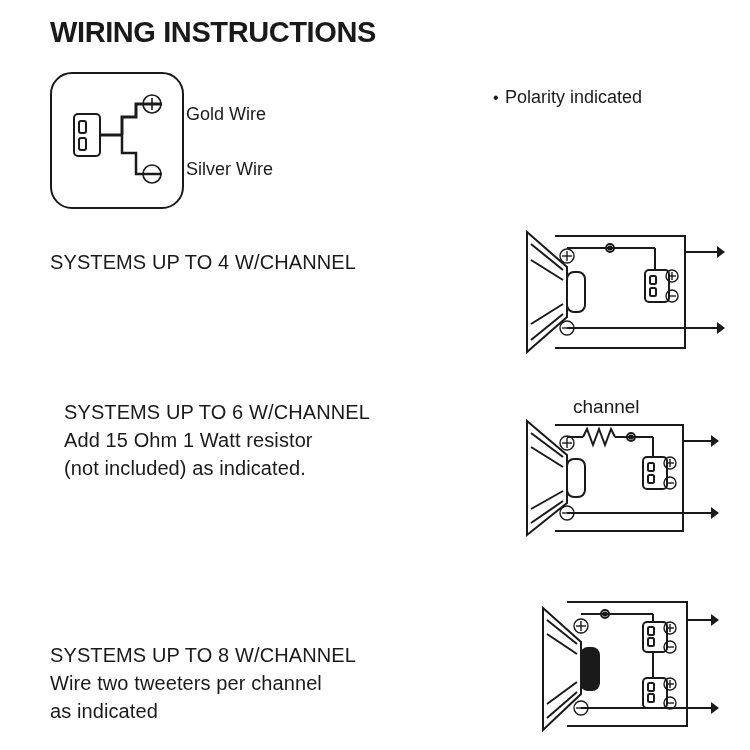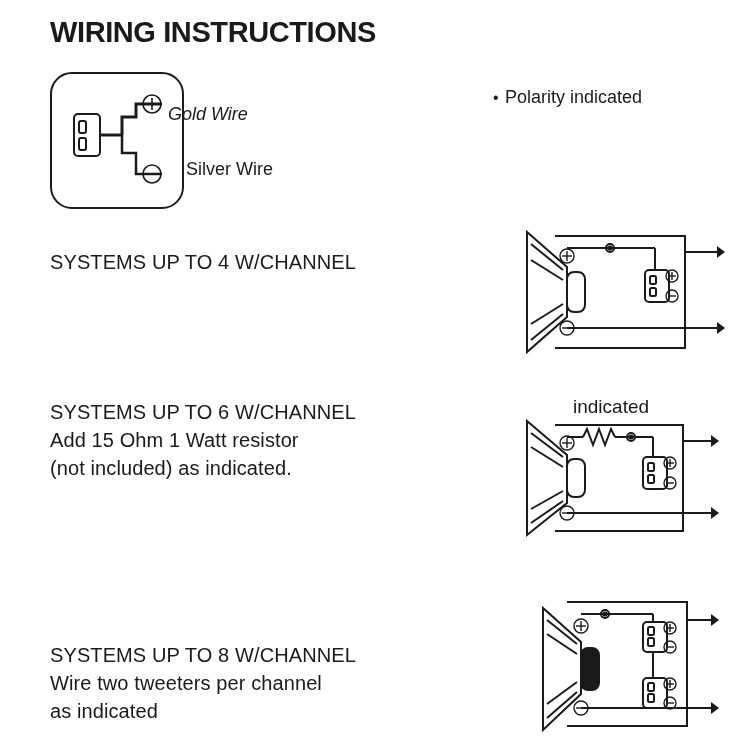--- a/index.html
+++ b/index.html
@@ -38,21 +38,21 @@
     height: 133px;
     border: 2px solid #1a1a1a;
     border-radius: 22px;
     background: #fff;
   }
   .key-label {
     position: absolute;
     font-size: 18px;
     font-family: "Liberation Sans", sans-serif;
   }
-  .key-label.gold { left: 168px; top: 104px; font-style: italic; }
+  .key-label.gold { left: 186px; top: 104px; }
   .key-label.silver { left: 186px; top: 159px; }
 
   .bullet-note {
     position: absolute;
     left: 505px;
     top: 84px;
     font-size: 18px;
     line-height: 26px;
     width: 230px;
   }
@@ -64,21 +64,21 @@
   }
 
   
   .sec-text {
     position: absolute;
     font-size: 20px;
     line-height: 28px;
     letter-spacing: 0.1px;
   }
   .sec1-text { left: 50px; top: 248px; }
-  .sec2-text { left: 50px; top: 398px; }
+  .sec2-text { left: 64px; top: 398px; }
   .sec3-text { left: 50px; top: 612px; margin-top: 29px; }
 
   .resistor-label {
     position: absolute;
     left: 573px;
     top: 396px;
     font-size: 19px;
   }
 
   
@@ -183,21 +183,21 @@
       <path d="M212 100 L220 106 L212 112 Z"></path>
     </g>
   </svg>
 
   <div class="sec-text sec2-text">
     <div>SYSTEMS UP TO 6  W/CHANNEL</div>
     <div>Add 15 Ohm 1 Watt resistor</div>
     <div>(not included) as indicated.</div>
   </div>
 
-  <div class="resistor-label">indicated</div>
+  <div class="resistor-label">channel</div>
 
   <svg class="diagram d2" width="220" height="130" viewBox="0 0 220 130">
     <g fill="none" stroke="#1a1a1a" stroke-width="2">
 
       <path d="M22 6 L22 120"></path>
       <path d="M22 6 L62 40 L62 88 L22 120 Z"></path>
       <path d="M26 18 L58 42"></path>
       <path d="M26 32 L58 52"></path>
       <path d="M26 108 L58 86"></path>
       <path d="M26 94 L58 76"></path>

